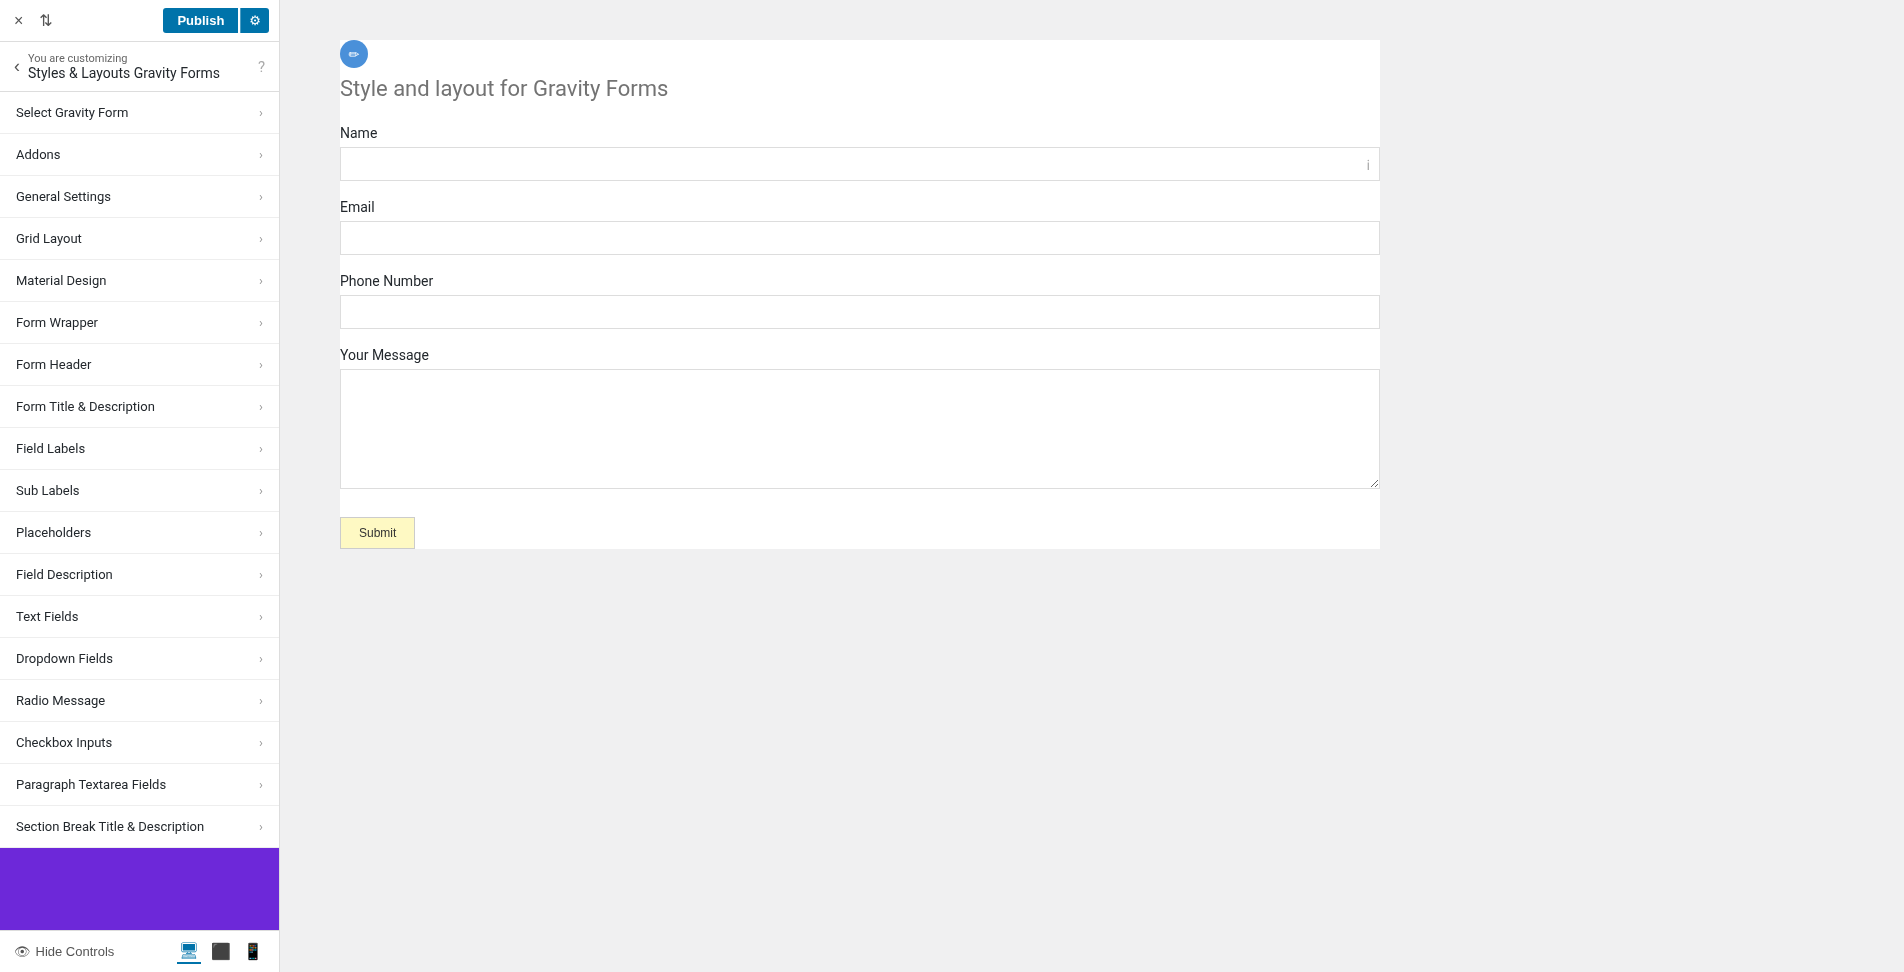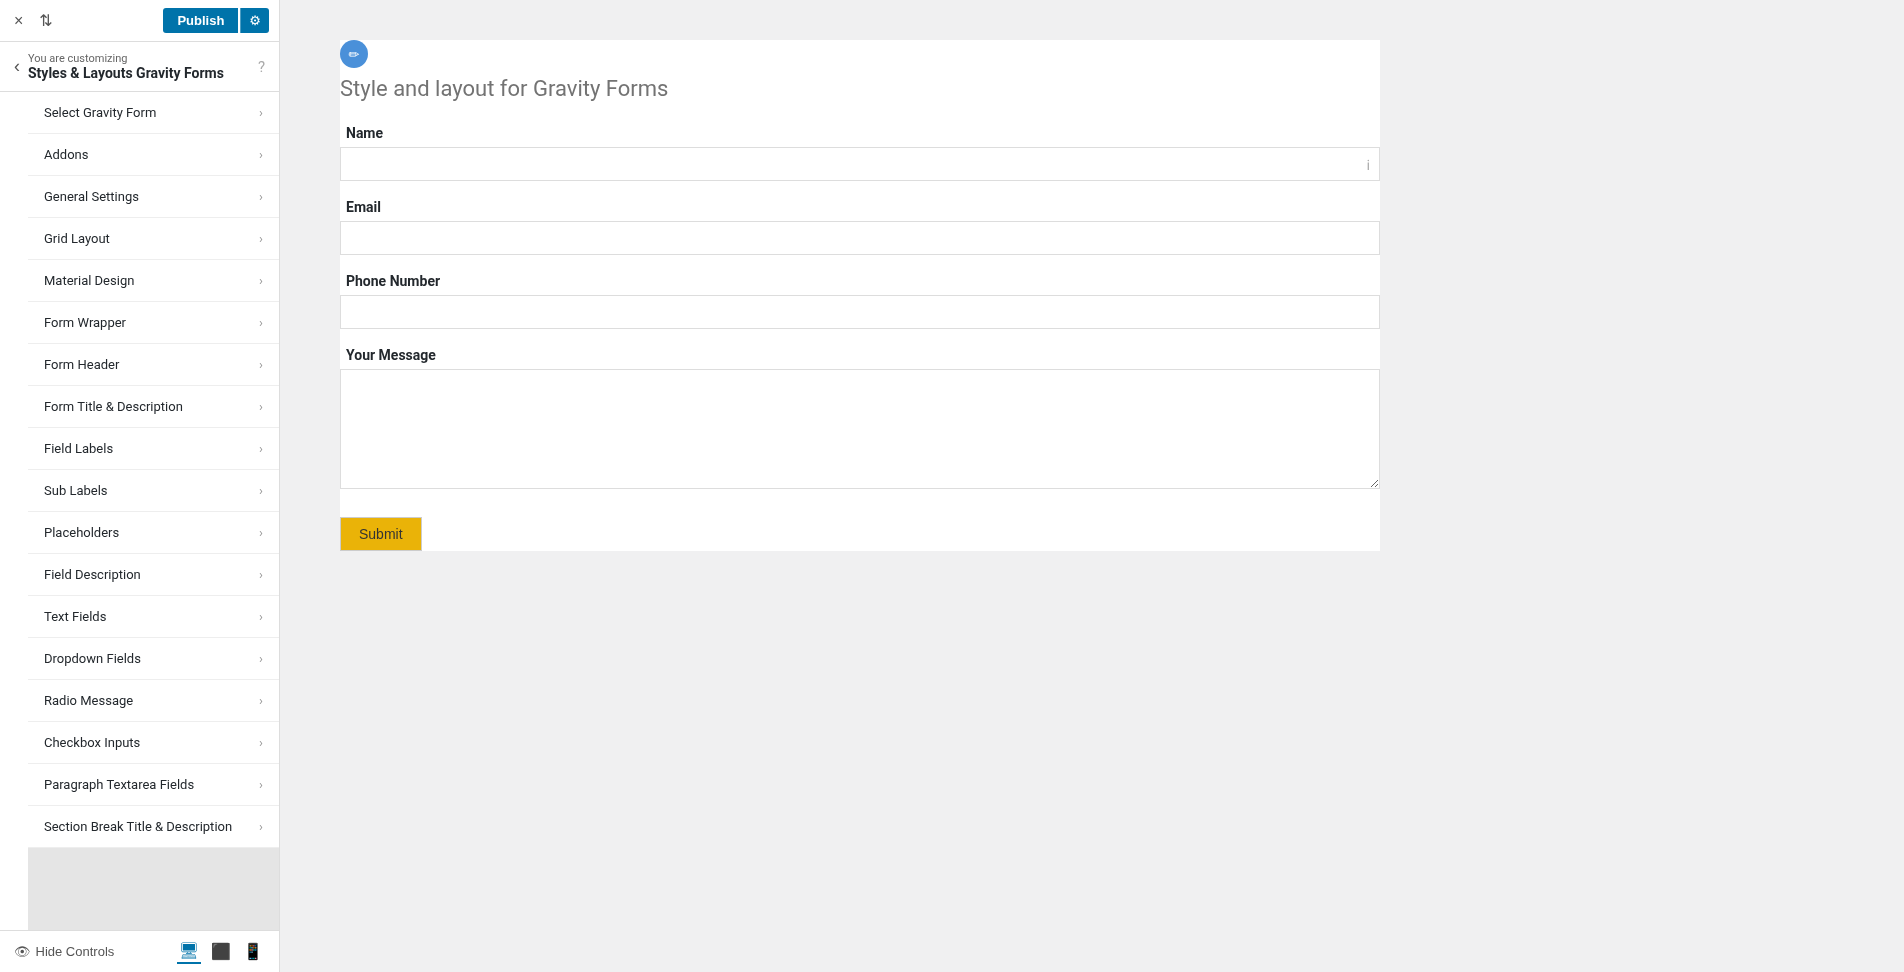--- a/index.html
+++ b/index.html
@@ -109,36 +109,35 @@
       flex: 1;
     }
 
     .header-you-are {
       font-size: 11px;
       color: #666;
     }
 
     .header-title {
       font-size: 14px;
-      font-weight: 700;
+      font-weight: 400;
       color: #23282d;
     }
 
     .help-icon {
       color: #aaa;
       font-size: 15px;
       cursor: pointer;
     }
 
     
     .nav-list {
       flex: 1;
       overflow-y: auto;
-      background: #e5e5e5;
-      margin-left: 28px;
+      background: #6d28d9;
     }
 
     .nav-item {
       display: flex;
       align-items: center;
       justify-content: space-between;
       padding: 13px 16px;
       border-bottom: 1px solid #eee;
       cursor: pointer;
       font-size: 13px;
@@ -238,22 +237,21 @@
 
     .form-field-group {
       margin-bottom: 18px;
     }
 
     .form-label {
       display: block;
       font-size: 14px;
       color: #23282d;
       margin-bottom: 6px;
-      font-weight: 700;
-      margin-left: 6px;
+      font-weight: 400;
     }
 
     .form-input {
       width: 100%;
       border: 1px solid #ddd;
       padding: 8px 10px;
       font-size: 14px;
       color: #555;
       background: #fff;
       outline: none;
@@ -285,24 +283,24 @@
       width: 100%;
       height: 120px;
       border: 1px solid #ddd;
       padding: 8px 10px;
       font-size: 14px;
       resize: vertical;
       outline: none;
     }
 
     .form-submit-btn {
-      background: #eab308;
+      background: #fef9c3;
       border: 1px solid #ccc;
       padding: 8px 18px;
-      font-size: 14px;
+      font-size: 12px;
       cursor: pointer;
       color: #333;
       margin-top: 6px;
     }
 
     
     .nav-list::-webkit-scrollbar {
       width: 4px;
     }
     .nav-list::-webkit-scrollbar-thumb {

